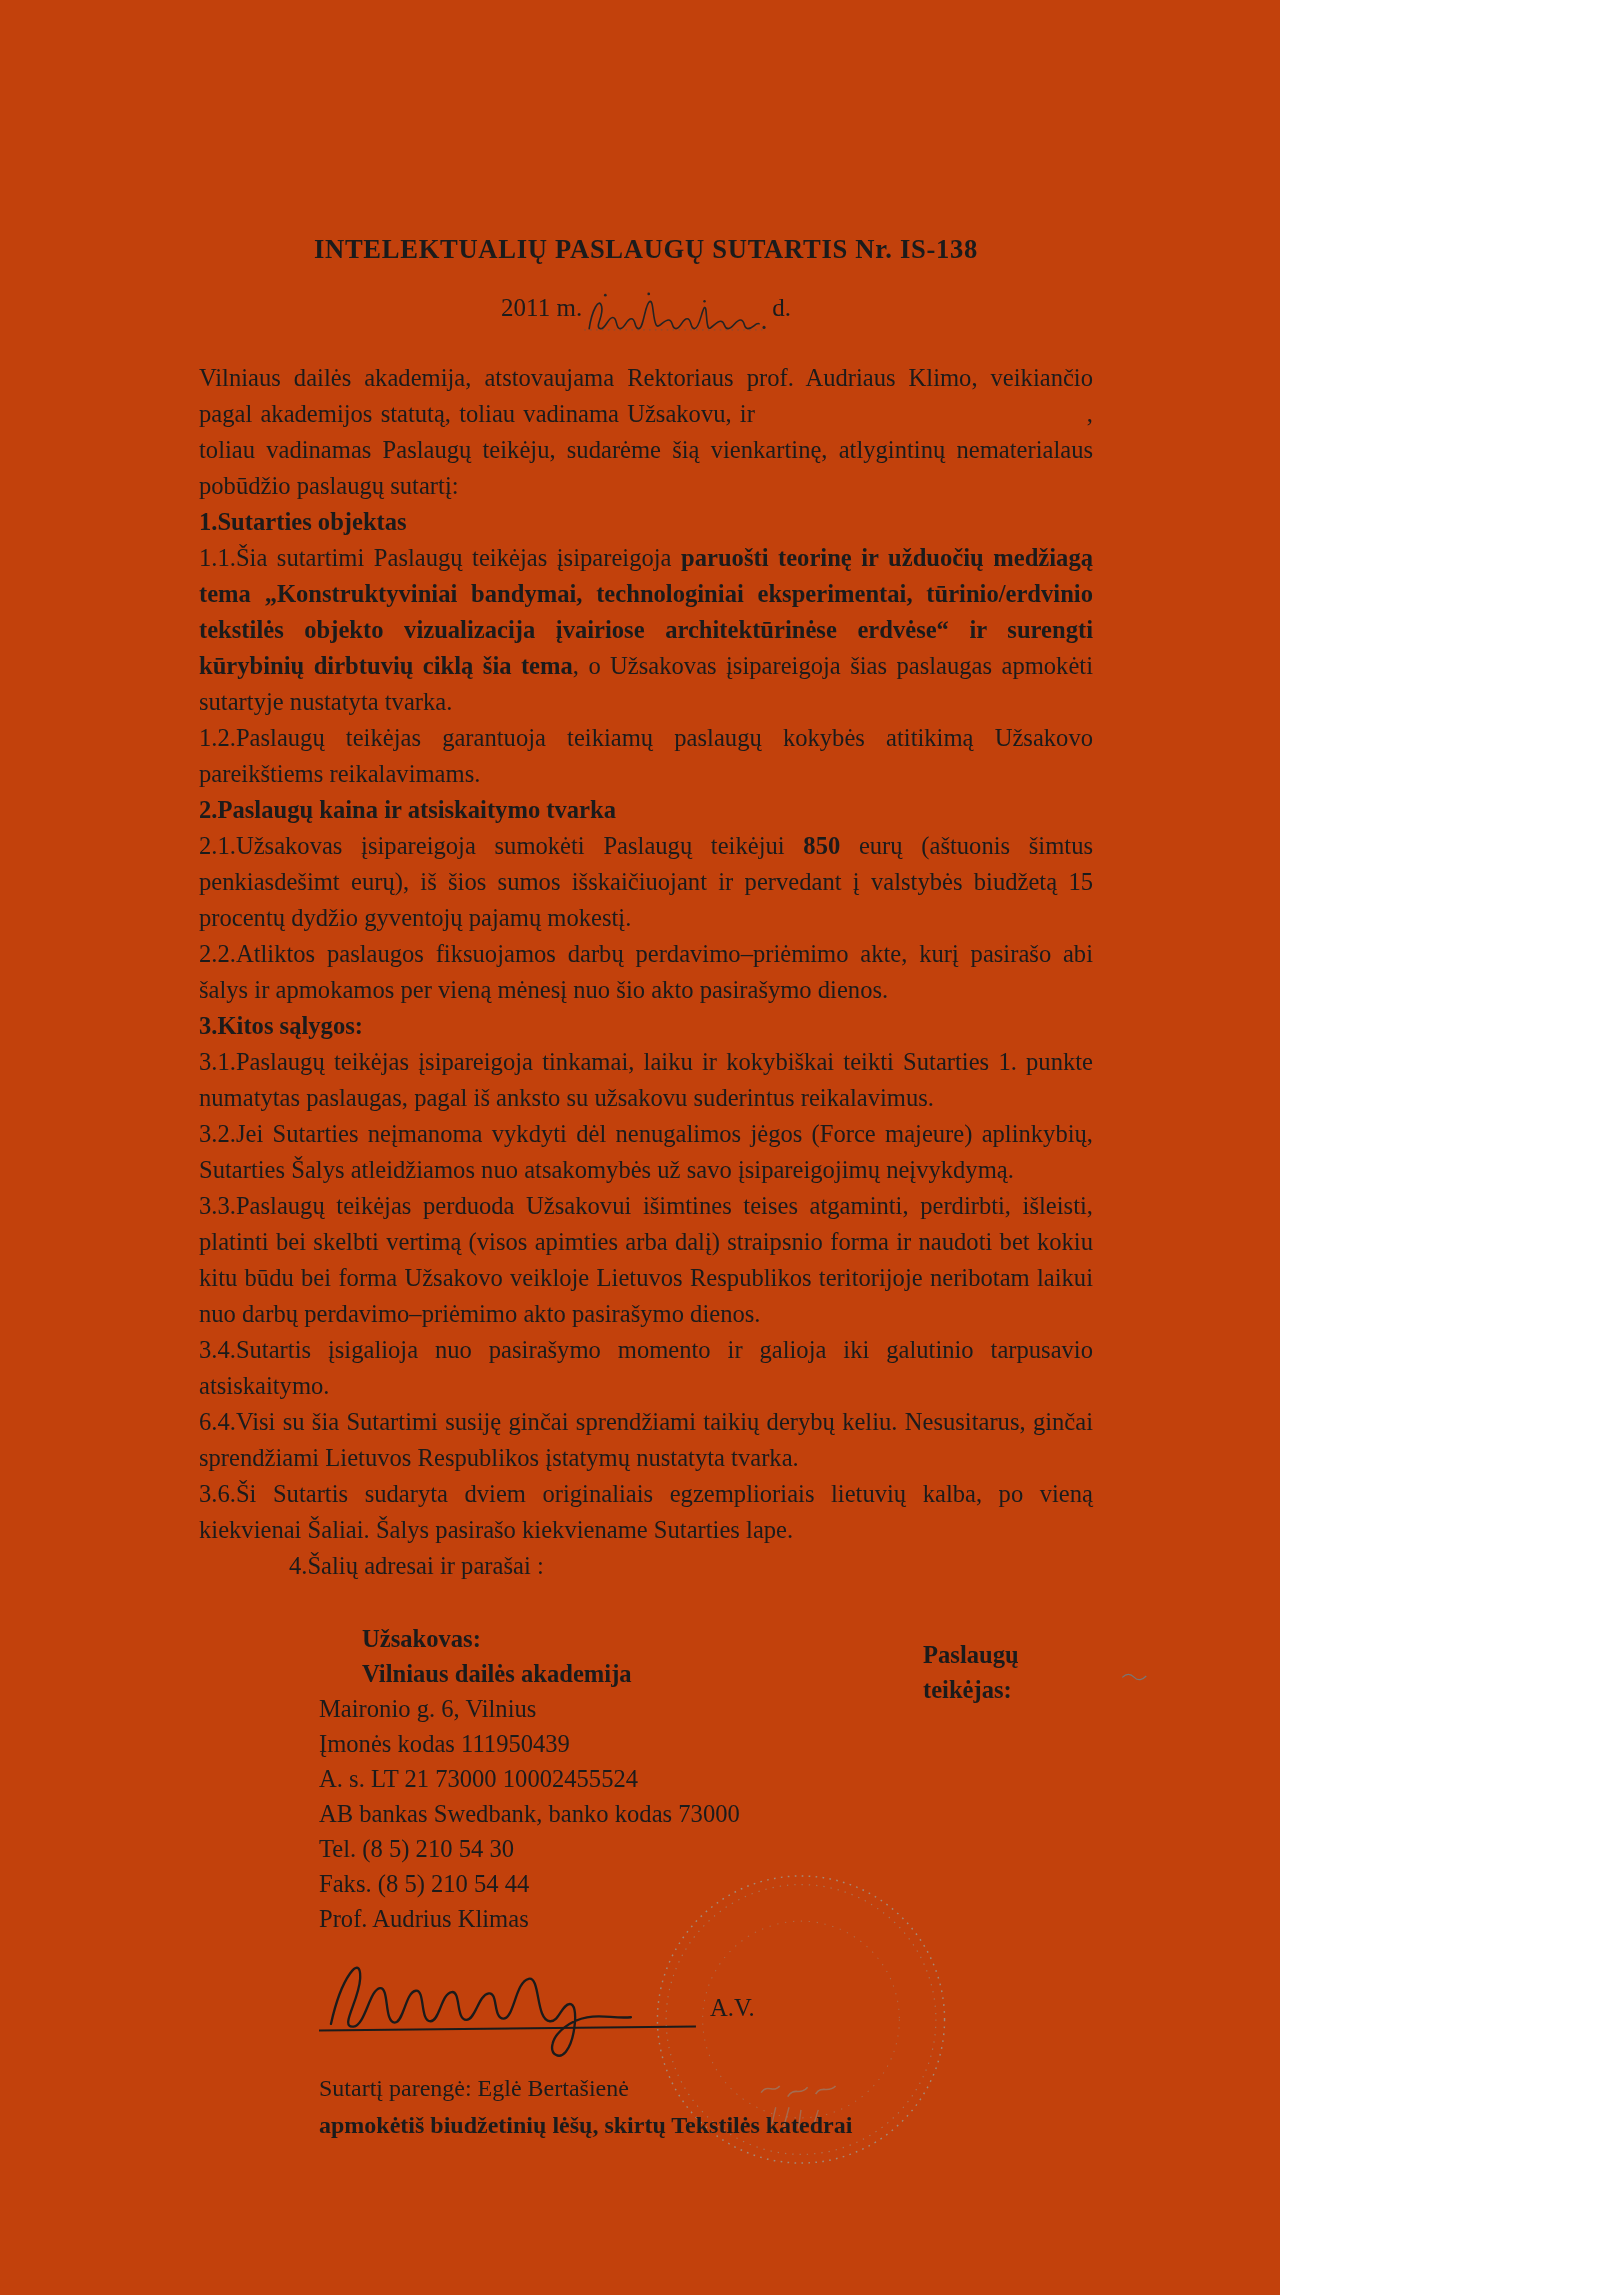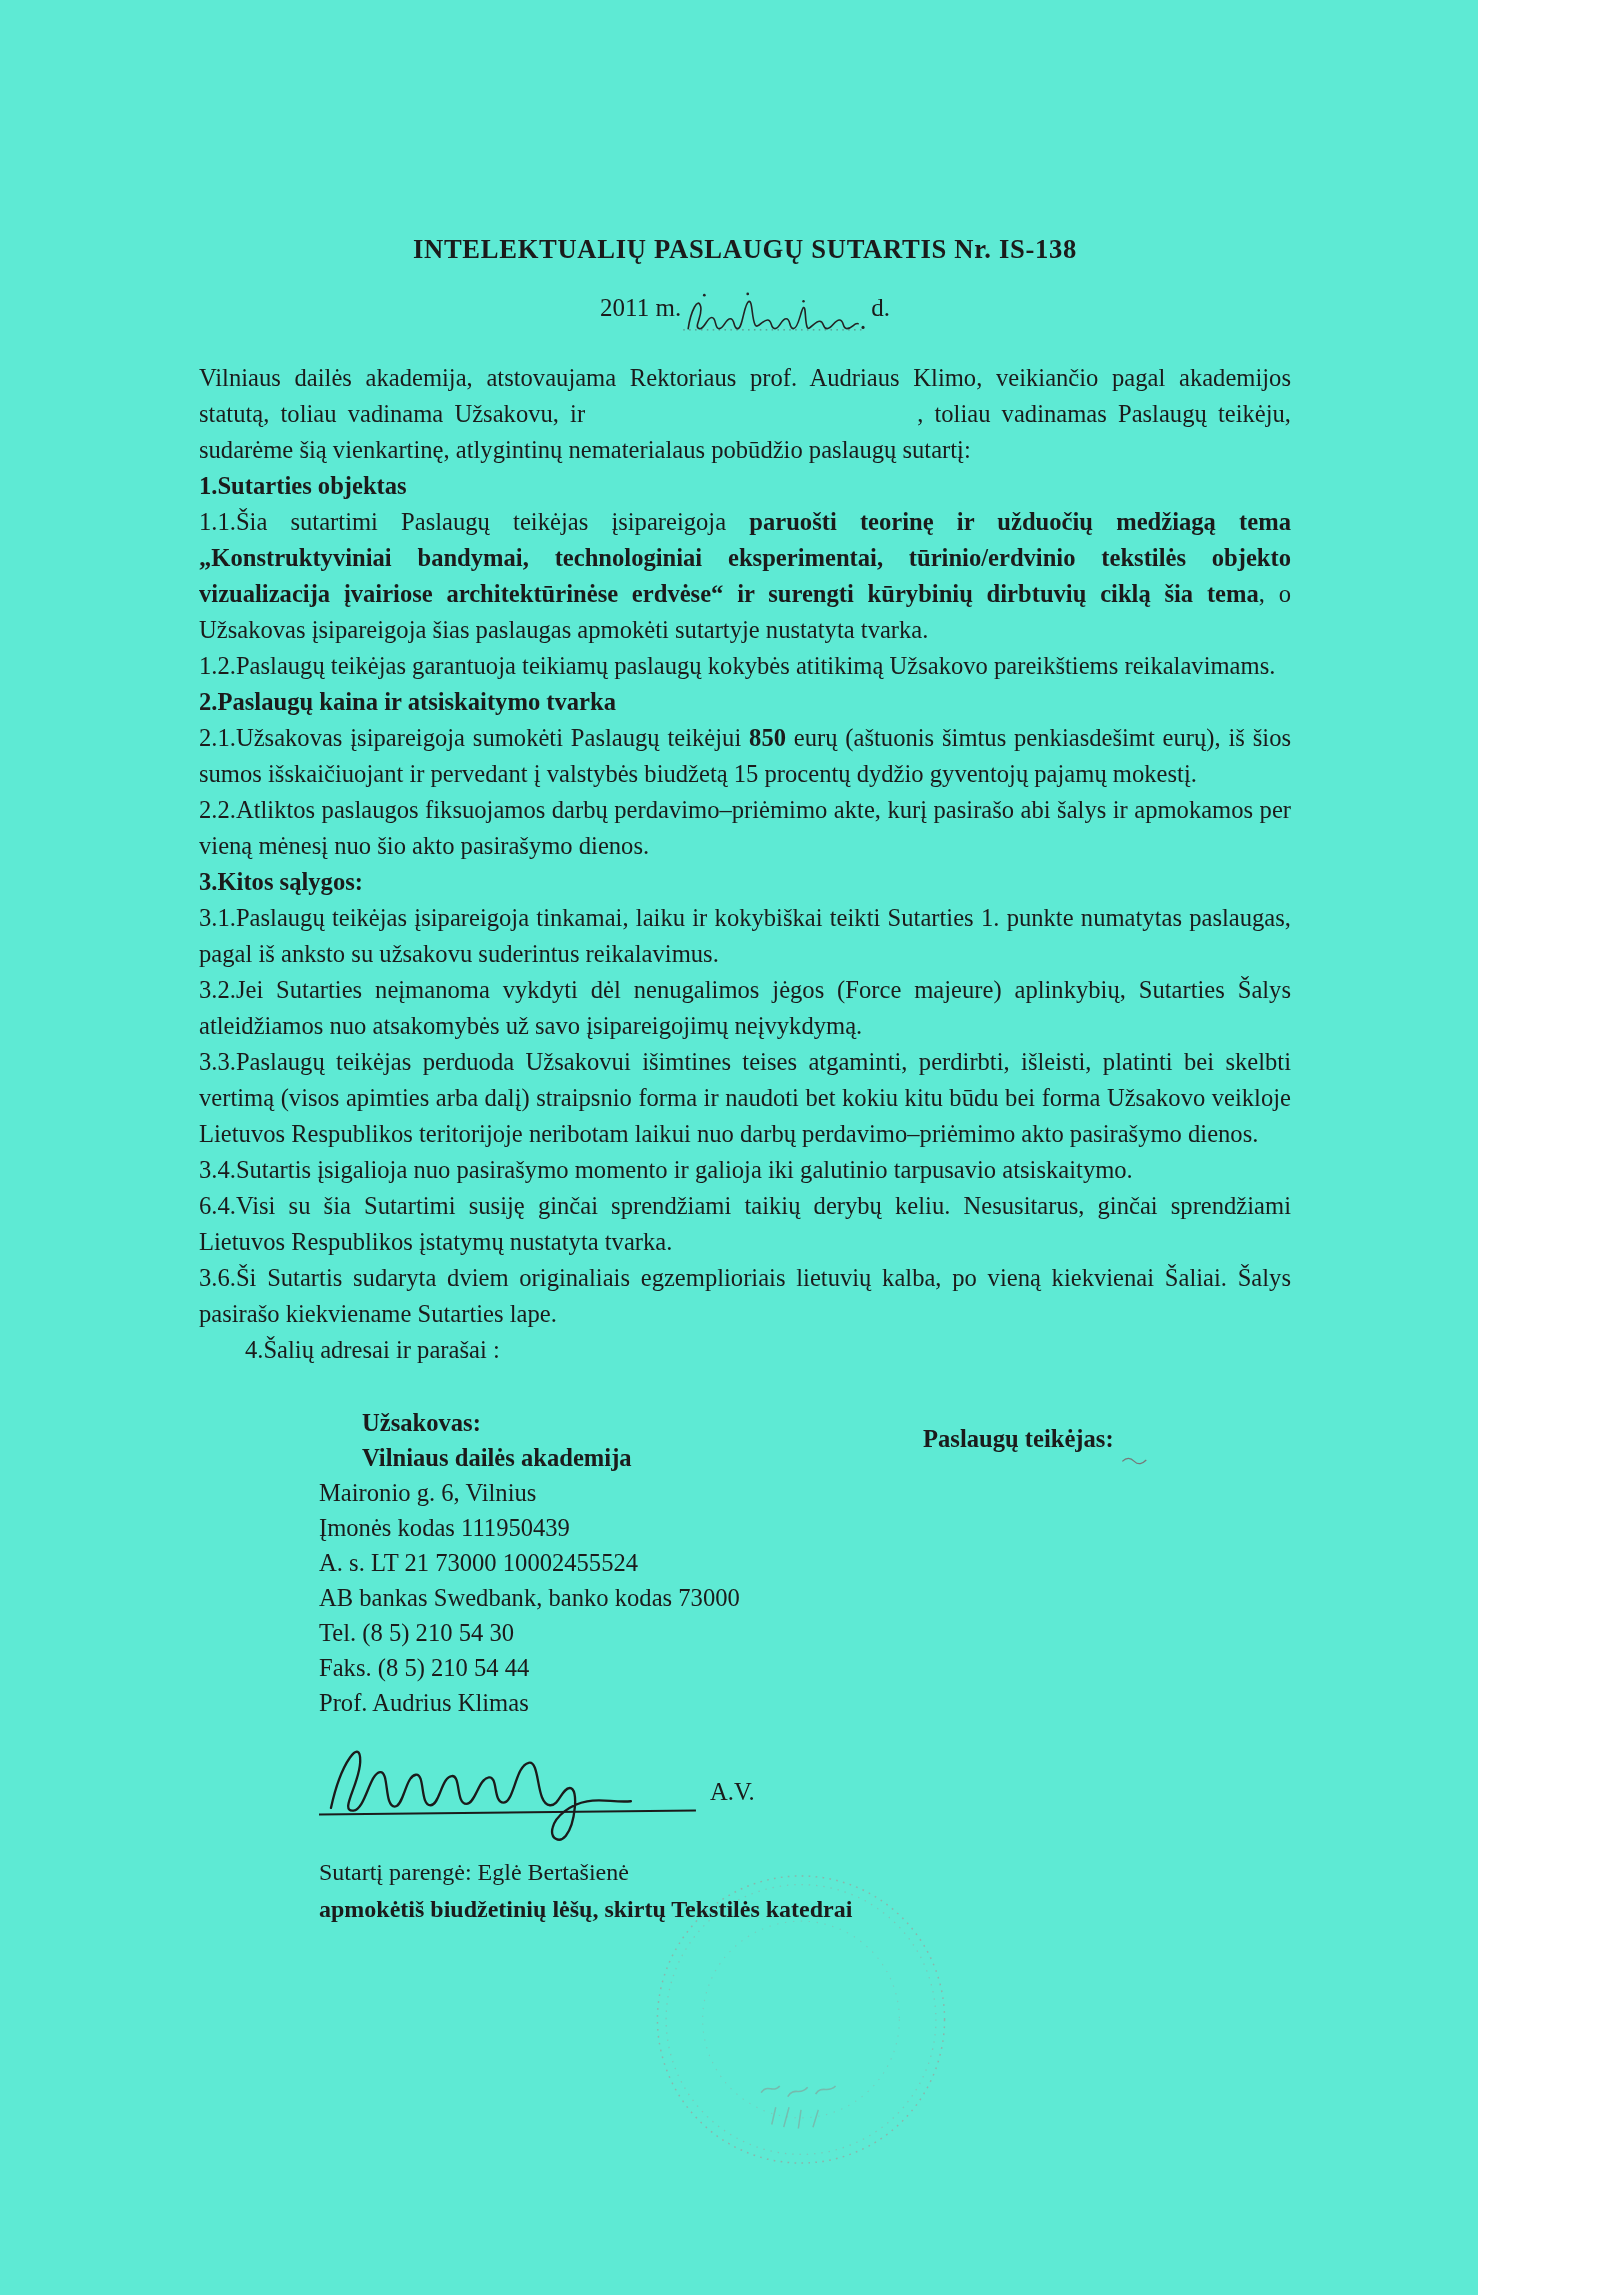--- a/index.html
+++ b/index.html
@@ -1,20 +1,20 @@
 <!DOCTYPE html>
 <html style="font-size:10.6px"><head>
 <meta charset="utf-8">
 <style>
   html, body { margin: 0; padding: 0; background: #ffffff; }
   .page {
     position: relative;
-    width: 1478px;
+    width: 1280px;
     height: 2295px;
-    background: #5eead4;
+    background: #c2410c;
     font-family: "Liberation Serif", "DejaVu Serif", serif;
     color: #1b1b1b;
     overflow: hidden;
   }
   .content {
     position: relative;
     z-index: 2;
     padding: 234px 187px 0 199px;
   }
   .title {
@@ -37,21 +37,21 @@
     margin: 0 2.7px 0 1.3px;
   }
   .para {
     margin: 0;
     font-size: 24.6px;
     line-height: 36px;
     text-align: justify;
   }
   .bold { font-weight: bold; }
   .blank-gap { display: inline-block; width: 332px; }
-  .s4-line { margin-left: 46px; text-align: left; }
+  .s4-line { margin-left: 90px; text-align: left; }
   .addresses {
     position: relative;
     margin-top: 37px;
     margin-left: 120px;
     font-size: 24.6px;
     line-height: 35px;
   }
   .addr-label { font-weight: bold; margin-left: 43px; }
   .provider-label {
     position: absolute;

